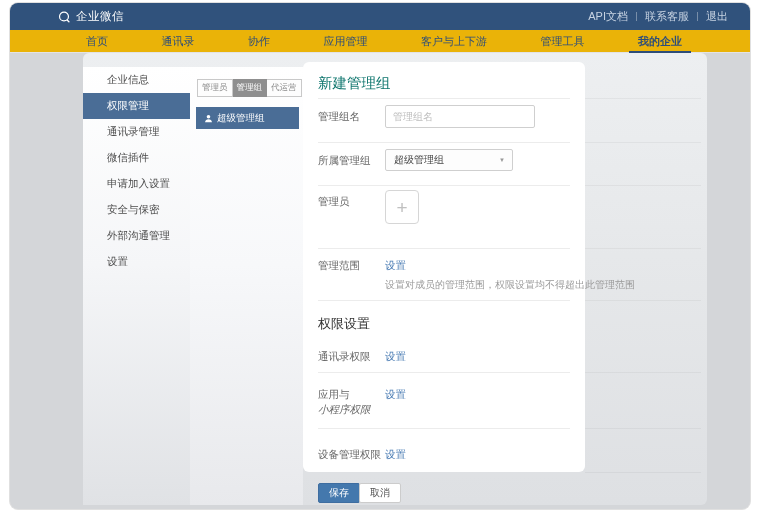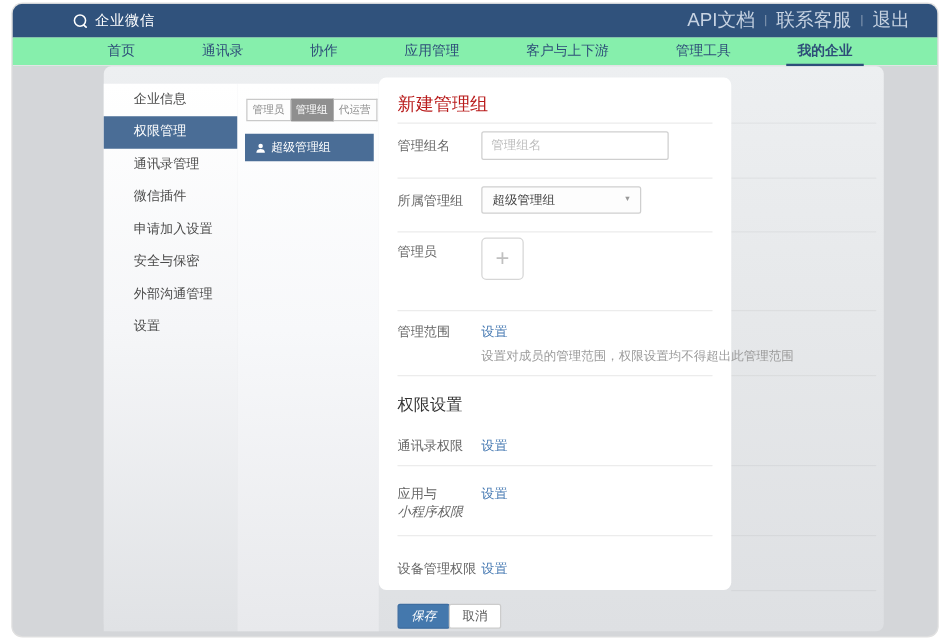--- a/index.html
+++ b/index.html
@@ -9,27 +9,27 @@
   .window { position:absolute; left:10px; top:3px; width:740px; height:506px;
     border-radius:8px; overflow:hidden; background:#d4d6d9;
     box-shadow:0 0 0 1px #e0e0e0; }
 
   
   .topbar { height:27px; background:#30527c; display:flex; align-items:center;
     padding:0 14px; }
   .logo { display:flex; align-items:center; margin-left:33px; gap:5px;justify-content:flex-end; }
   .logo-icon { width:14px; height:14px; }
   .logo-text { color:#ffffff; font-size:11.5px; letter-spacing:.5px; }
-  .top-links { margin-left:auto; display:flex; align-items:center; font-size:15px;
+  .top-links { margin-left:auto; display:flex; align-items:center; font-size:11px;
     color:#c7d3e2; }
   .top-link { padding:0 8px; cursor:pointer; }
   .top-sep { width:1px; height:9px; background:rgba(255,255,255,.35); }
 
   
-  .nav { height:23px; background:#86efac; border-bottom:1px solid #e3e3e5;
+  .nav { height:23px; background:#eab308; border-bottom:1px solid #e3e3e5;
     display:flex; align-items:center; justify-content:space-between;
     padding:0 68px 0 76px; }
   .nav-item { position:relative; height:23px; line-height:22px; font-size:11px;
     color:#2e4e79; cursor:pointer; white-space:nowrap; }
   .nav-item.active { font-weight:bold; }
   .nav-item.active::after { content:""; position:absolute; left:-9px; right:-9px;
     bottom:0; height:2px; background:#2e4e79; }
 
   
   .content { position:relative; height:456px; }
@@ -55,21 +55,21 @@
     cursor:pointer; }
   .person-icon { width:9px; height:9px; flex:0 0 auto; }
 
   
   .ghost-line { position:absolute; left:575px; width:116px; height:1px;
     background:rgba(0,0,0,.045); }
 
   
   .card { position:absolute; left:293px; top:9px; width:282px; height:410px;
     background:#ffffff; border-radius:6px; }
-  .card-title { position:absolute; left:15px; top:12px; font-size:14.5px; color:#b91c1c; }
+  .card-title { position:absolute; left:15px; top:12px; font-size:14.5px; color:#0f766e; }
   .divider { position:absolute; left:15px; width:252px; height:1px; background:#ececec; }
   .f-label { position:absolute; left:15px; font-size:10.5px; color:#666; white-space:nowrap; }
   .f-label2 { position:absolute; left:15px; font-size:10.5px; color:#666; white-space:nowrap;font-style:italic; }
   .sec-title { position:absolute; left:15px; font-size:13px; color:#333; }
 
   .name-input { position:absolute; left:82px; top:43px; width:150px; height:23px;
     border:1px solid #cfcfcf; border-radius:2px; padding:0 7px; font-size:10px;
     color:#333; outline:none; font-family:inherit; }
   .name-input::placeholder { color:#bdbdbd; }
 
@@ -82,21 +82,21 @@
     border:1px solid #d6d6d6; border-radius:4px; background:#fff; color:#c0c0c0;
     font-size:19px; font-weight:300; display:flex; align-items:center;
     justify-content:center; cursor:pointer; line-height:1; }
 
   .set-link { position:absolute; left:82px; font-size:10.5px; color:#4679b2; cursor:pointer; }
   .f-desc { position:absolute; left:82px; font-size:10px; color:#9b9b9b; white-space:nowrap; }
 
   
   .btn-save { position:absolute; left:308px; top:430px; height:20px; padding:0 10px;
     background:#4478ad; color:#fff; border:1px solid #3e6da0; border-radius:2px;
-    font-size:10px; cursor:pointer; font-family:inherit;font-style:italic; }
+    font-size:10px; cursor:pointer; font-family:inherit; }
   .btn-cancel { position:absolute; left:349px; top:430px; height:20px; padding:0 10px;
     background:#fff; color:#555; border:1px solid #cccccc; border-radius:2px;
     font-size:10px; cursor:pointer; font-family:inherit; }
 </style>
 </head>
 <body>
 
 <div class="window">
 
   <div class="topbar">

